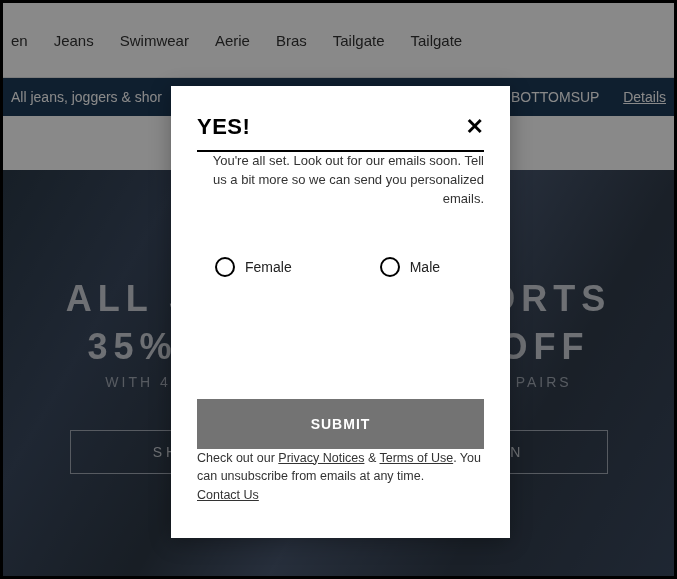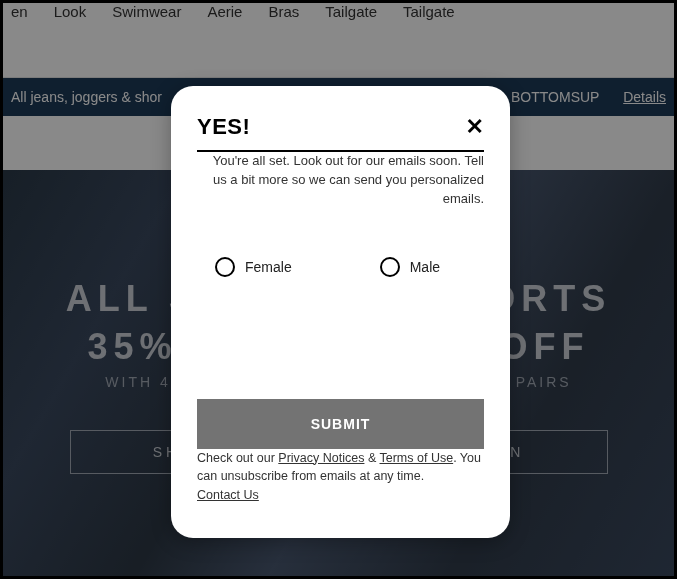--- a/index.html
+++ b/index.html
@@ -14,20 +14,21 @@
 }
 .page-wrap {
   position: absolute;
   top: 0; left: 0; right: 0; bottom: 0;
   background: #fff;
 }
 .nav-bar {
   height: 75px;
   background: #fff;
   display: flex;
+  align-items: center;
   padding: 0 8px;
   border-bottom: 1px solid #e0e0e0;
 }
 .nav-items { display: flex; gap: 26px; font-size: 15px; color: #222; }
 .nav-item { white-space: nowrap; }
 .promo-strip {
   background: #0b2a4a;
   color: #fff;
   height: 38px;
   display: flex;
@@ -91,21 +92,20 @@
 }
 .modal {
   position: absolute;
   top: 83px;
   left: 168px;
   width: 339px;
   height: 452px;
   background: #fff;
   padding: 28px 26px 22px 26px;
   box-shadow: 0 4px 20px rgba(0,0,0,0.3);
-  border-radius: 22px;
 }
 .modal-header {
   display: flex;
   justify-content: space-between;
   align-items: center;
   padding-bottom: 10px;
   border-bottom: 2px solid #000;
 }
 .modal-title {
   font-size: 22px;
@@ -163,21 +163,21 @@
 }
 .link { text-decoration: underline; cursor: pointer; }
 </style>
 </head>
 <body>
 
 <div class="page-wrap">
   <div class="nav-bar">
     <div class="nav-items">
       <span class="nav-item">en</span>
-      <span class="nav-item">Look</span>
+      <span class="nav-item">Jeans</span>
       <span class="nav-item">Swimwear</span>
       <span class="nav-item">Aerie</span>
       <span class="nav-item">Bras</span>
       <span class="nav-item">Tailgate</span>
       <span class="nav-item">Tailgate</span>
     </div>
   </div>
 
   <div class="promo-strip">
     <span>All jeans, joggers &amp; shor</span>

